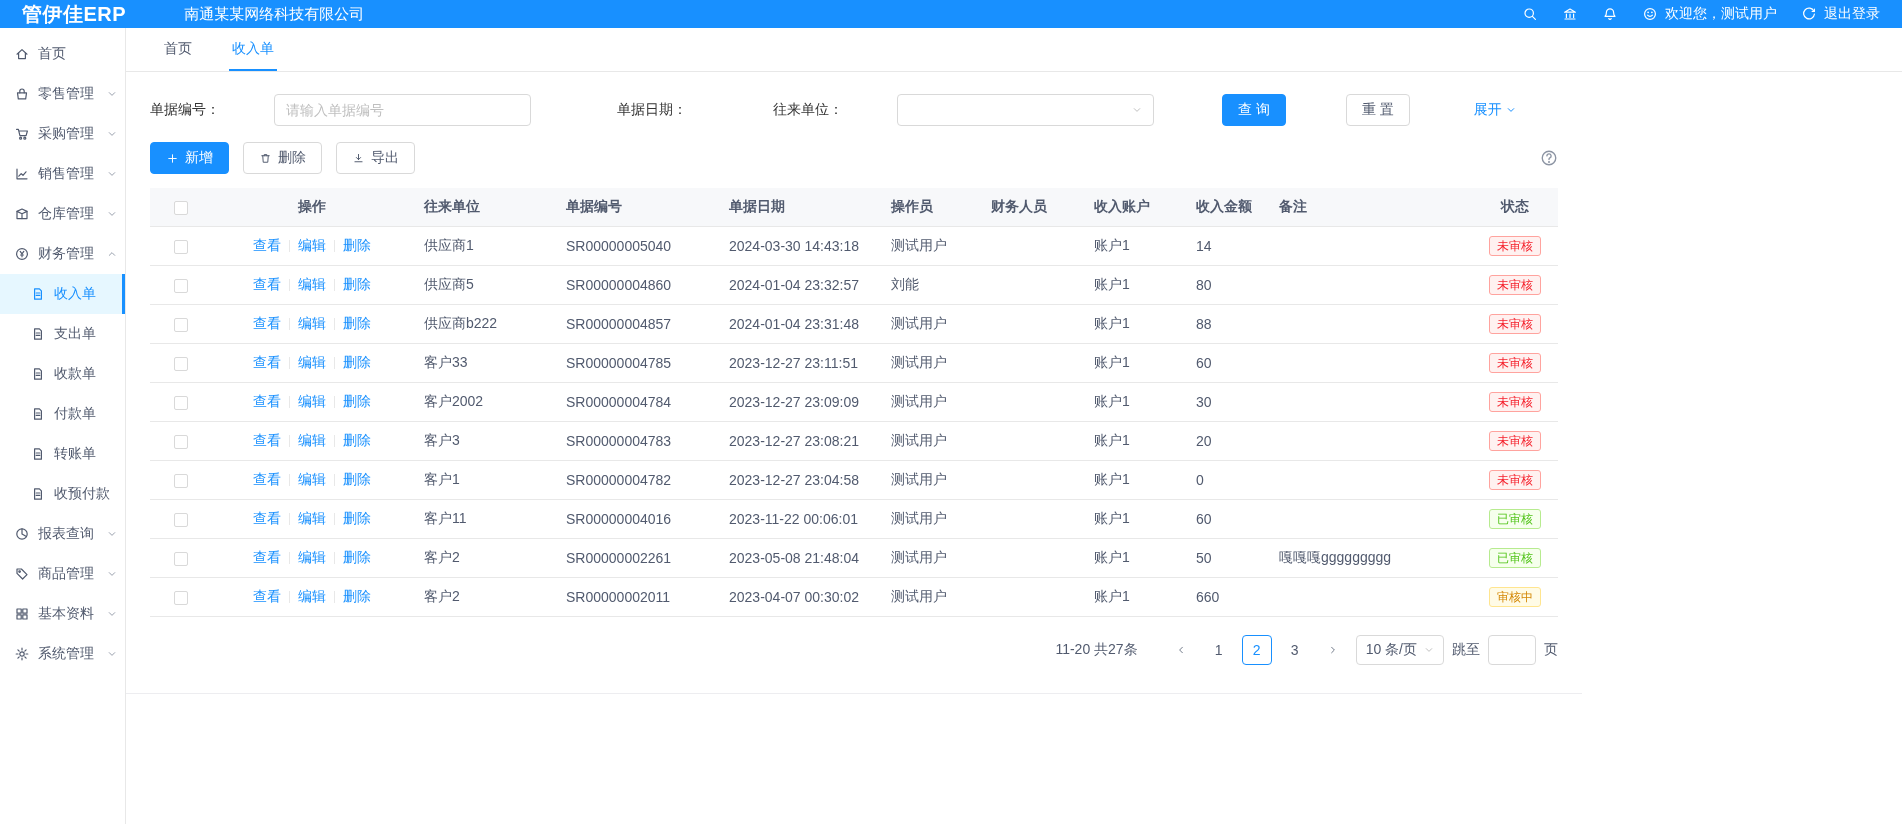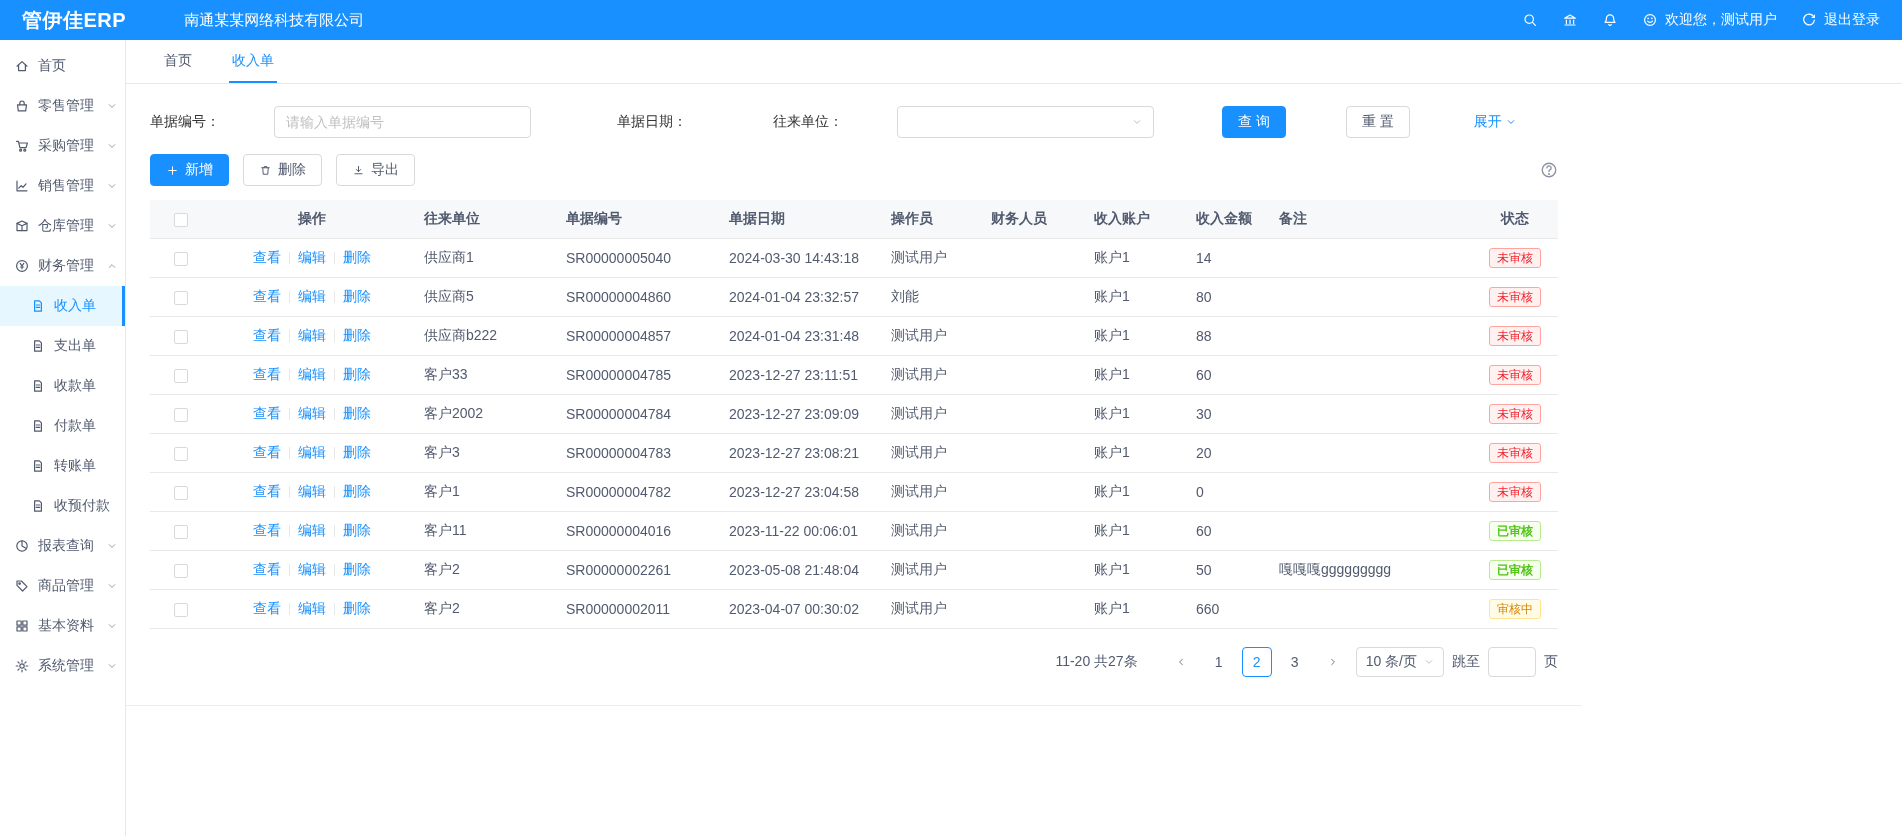--- a/index.html
+++ b/index.html
@@ -4,21 +4,21 @@
 <style>
   * { margin:0; padding:0; box-sizing:border-box; }
   html,body { width:1902px; height:836px; overflow:hidden; }
   body { font-family:"Liberation Sans","DejaVu Sans",sans-serif; font-size:14px; color:#515a6e; background:#fff; }
   .icon { display:inline-flex; align-items:center; justify-content:center; }
   .icon svg { width:16px; height:16px; display:block; }
   .icon-sm svg { width:13px; height:13px; }
   .icon-xs svg { width:10px; height:10px; }
 
   
-  .header { height:40px; background:#1890ff; display:flex; align-items:center; color:#fff; padding:0 22px; }
+  .header { height:28px; background:#1890ff; display:flex; align-items:center; color:#fff; padding:0 22px; }
   .logo { font-size:20px; font-weight:bold; letter-spacing:.5px; white-space:nowrap; }
   .company { font-size:15px; margin-left:58px; white-space:nowrap; }
   .header-right { margin-left:auto; display:flex; align-items:center; gap:24px; }
   .h-icon { cursor:pointer; }
   .h-group { display:flex; align-items:center; gap:7px; cursor:pointer; white-space:nowrap; }
 
   
   .layout { display:flex; height:796px; }
   .sidebar { width:126px; border-right:1px solid #e8e8e8; padding-top:6px; flex-shrink:0; background:#fff; }
   .menu-item, .menu-sub { height:40px; display:flex; align-items:center; padding:0 8px 0 14px; cursor:pointer; white-space:nowrap; }
@@ -63,21 +63,21 @@
   
   .table-wrap { margin-top:14px; }
   table { border-collapse:collapse; table-layout:fixed; width:1408px; }
   th { background:#f7f8fa; text-align:left; font-weight:bold; color:#515a6e; padding:0 12px; height:38px; border-bottom:1px solid #e8e8e8; white-space:nowrap; }
   td { padding:0 12px; height:39px; border-bottom:1px solid #e8e8e8; white-space:nowrap; overflow:hidden; text-overflow:ellipsis; color:#515a6e; }
   .col-check, .th-center, .td-actions, .td-status { text-align:center; }
   .checkbox { width:14px; height:14px; border:1px solid #d9d9d9; border-radius:2px; display:inline-block; background:#fff; cursor:pointer; vertical-align:middle; }
   .sep { display:inline-block; width:1px; height:12px; background:#e8e8e8; margin:0 8px; vertical-align:middle; }
   .tag { display:inline-block; font-size:12px; line-height:18px; padding:0 7px; border-radius:3px; border:1px solid; }
   .tag-red    { color:#f5222d; background:#fff1f0; border-color:#ffa39e; }
-  .tag-green  { color:#52c41a; background:#f6ffed; border-color:#b7eb8f;font-weight:bold; }
+  .tag-green  { color:#52c41a; background:#f6ffed; border-color:#b7eb8f; }
   .tag-orange { color:#d48806; background:#fffbe6; border-color:#ffe58f; }
 
   
   .pagination { display:flex; align-items:center; justify-content:flex-end; gap:8px; margin-top:18px; width:1408px; }
   .pg-total { margin-right:20px; }
   .page-list { display:inline-flex; gap:8px; }
   .page-item { min-width:30px; height:30px; display:inline-flex; align-items:center; justify-content:center; border-radius:4px; cursor:pointer; color:#515a6e; }
   .page-item.active { border:1px solid #1890ff; color:#1890ff; }
   .pg-arrow { color:#737c8b; }
   .page-size { height:30px; border:1px solid #d9d9d9; border-radius:4px; display:inline-flex; align-items:center; gap:7px; padding:0 9px; cursor:pointer; }

